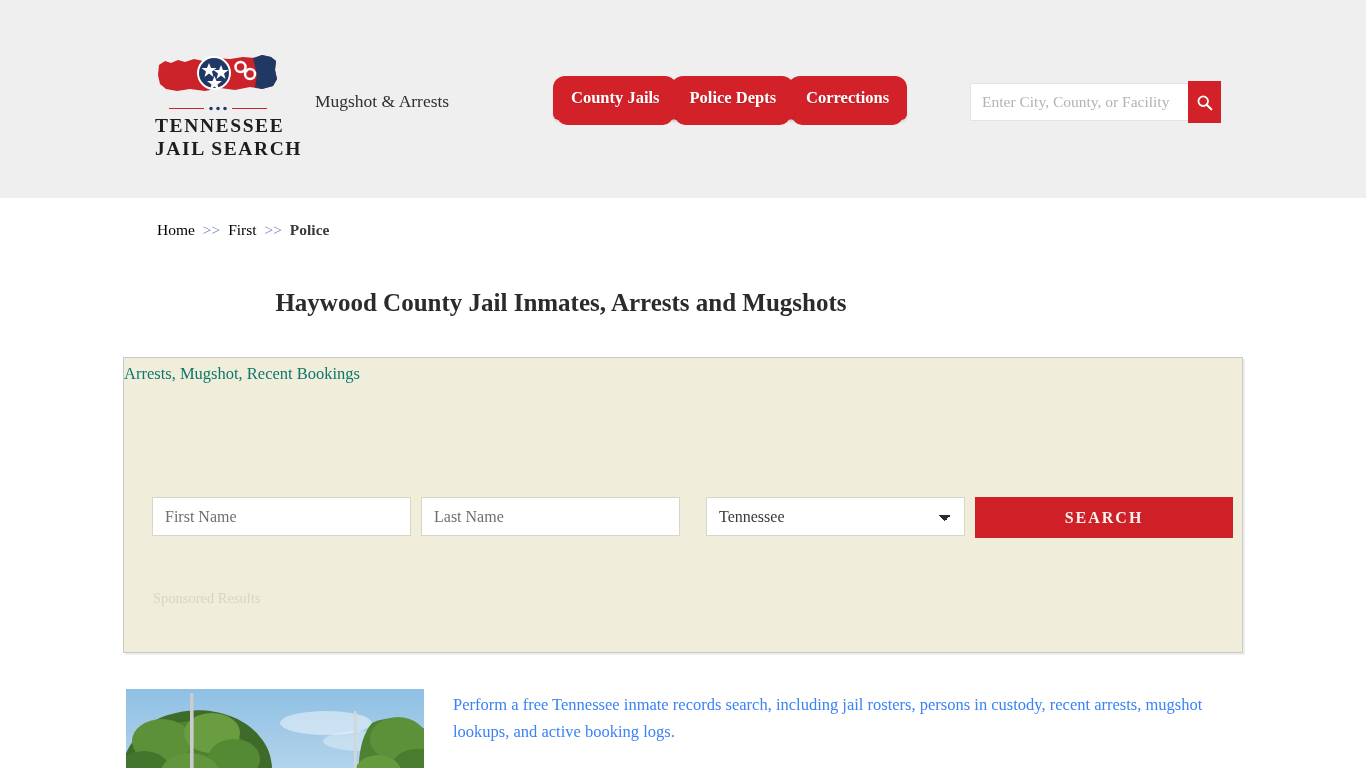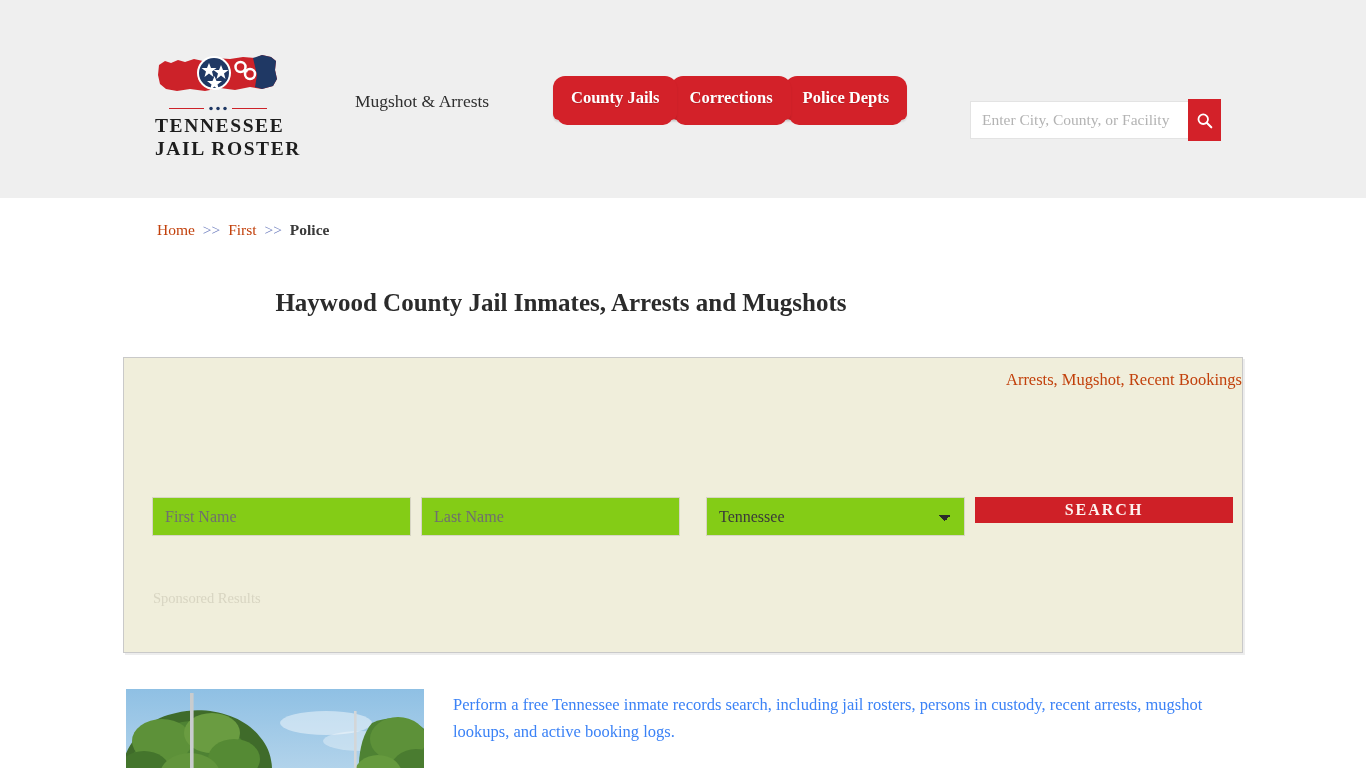--- a/index.html
+++ b/index.html
@@ -51,21 +51,20 @@
   }
 
   .tagline {
     position: absolute;
     left: 315px;
     top: 91px;
     font-size: 17.5px;
     color: #2f2f2f;
     font-family: "Liberation Serif", "DejaVu Serif", serif;
     white-space: nowrap;
-    margin-left: 40px;
   }
 
   
   .nav-tabs {
     position: absolute;
     left: 553px;
     top: 76px;
     height: 48px;
     display: flex;
     align-items: flex-start;
@@ -99,21 +98,21 @@
     z-index: -1;
   }
   .nav-tab:nth-child(1) { z-index: 3; }
   .nav-tab:nth-child(2) { z-index: 2; }
   .nav-tab:nth-child(3) { z-index: 1; }
 
   
   .header-search {
     position: absolute;
     left: 970px;
-    top: 101px;
+    top: 83px;
     width: 250px;
     height: 38px;
   }
   .header-search-input {
     width: 250px;
     height: 38px;
     border: 1px solid #e3e3e3;
     background: #ffffff;
     padding: 0 44px 0 11px;
     font-size: 15.5px;
@@ -138,21 +137,21 @@
   }
 
   
   .breadcrumb {
     position: absolute;
     left: 157px;
     top: 221px;
     font-size: 15.5px;
     font-family: "Liberation Serif", "DejaVu Serif", serif;
   }
-  .bc-link { color: #c2410c; text-decoration: none; cursor: pointer; }
+  .bc-link { color: #000000; text-decoration: none; cursor: pointer; }
   .bc-sep { color: #6f7fbf; margin: 0 4px; }
   .bc-current { color: #3a3a3a; font-weight: bold; }
 
   
   .page-title {
     position: absolute;
     left: 0; top: 272px;
     width: 1122px;
     text-align: center;
     font-size: 25px;
@@ -173,37 +172,37 @@
     box-shadow: 2px 2px 0 rgba(0,0,0,0.07);
   }
   .panel-title {
     margin-top: 38px;
     text-align: center;
     font-size: 28px;
     color: #333333;
     font-family: "Liberation Serif", "DejaVu Serif", serif;
   }
   .panel-sub {
-    margin-top: 12px;
-    text-align: right;
+    margin-top: 6px;
+    text-align: left;
     font-size: 16.5px;
-    color: #c2410c;
+    color: #0f766e;
     font-family: "Liberation Serif", "DejaVu Serif", serif;
   }
   .panel-form {
     position: absolute;
     left: 28px;
     top: 139px;
     display: flex;
     align-items: flex-start;
   }
   .field {
     height: 39px;
     border: 1px solid #d7d5c4;
-    background: #84cc16;
+    background: #ffffff;
     font-size: 16px;
     color: #3a3a3a;
     padding: 0 12px;
     font-family: "Liberation Serif", "DejaVu Serif", serif;
     outline: none;
   }
   .field::placeholder { color: #6f6f6f; }
   .field-first { width: 259px; margin-right: 10px; }
   .field-last  { width: 259px; margin-right: 26px; }
   .field-state {
@@ -215,21 +214,21 @@
       linear-gradient(45deg, transparent 50%, #2b2b2b 50%),
       linear-gradient(135deg, #2b2b2b 50%, transparent 50%);
     background-position:
       calc(100% - 19px) 17px,
       calc(100% - 13px) 17px;
     background-size: 6px 6px, 6px 6px;
     background-repeat: no-repeat;
   }
   .search-btn {
     width: 258px;
-    height: 26px;
+    height: 41px;
     background: #cf2027;
     color: #fdf3f0;
     border: none;
     font-size: 16px;
     font-weight: bold;
     letter-spacing: 2px;
     font-family: "Liberation Serif", "DejaVu Serif", serif;
     cursor: pointer;
   }
   .sponsored {
@@ -287,29 +286,29 @@
         <path d="M176 42 L185 42" stroke="#ffffff" stroke-width="5"></path>
       </svg>
       <svg class="logo-divider" viewBox="0 0 200 18">
         <path d="M2 9 L72 9" stroke="#cc2229" stroke-width="2"></path>
         <path d="M128 9 L198 9" stroke="#cc2229" stroke-width="2"></path>
         <circle cx="86" cy="9" r="3.5" fill="#1f3864"></circle>
         <circle cx="100" cy="9" r="3.5" fill="#1f3864"></circle>
         <circle cx="114" cy="9" r="3.5" fill="#1f3864"></circle>
       </svg>
       <div class="logo-text">TENNESSEE</div>
-      <div class="logo-text">JAIL ROSTER</div>
+      <div class="logo-text">JAIL SEARCH</div>
     </div>
 
     <div class="tagline">Mugshot &amp; Arrests</div>
 
     <nav class="nav-tabs">
       <div class="nav-tab">County Jails</div>
+      <div class="nav-tab">Police Depts</div>
       <div class="nav-tab">Corrections</div>
-      <div class="nav-tab">Police Depts</div>
     </nav>
 
     <div class="header-search">
       <input class="header-search-input" type="text" placeholder="Enter City, County, or Facility" style="">
       <button class="header-search-btn">
         <svg width="17" height="17" viewBox="0 0 20 20">
           <circle cx="8.5" cy="8.5" r="5.6" fill="none" stroke="#ffffff" stroke-width="2.1"></circle>
           <path d="M12.6 12.6 L18 18" stroke="#ffffff" stroke-width="2.4" stroke-linecap="round"></path>
         </svg>
       </button>

